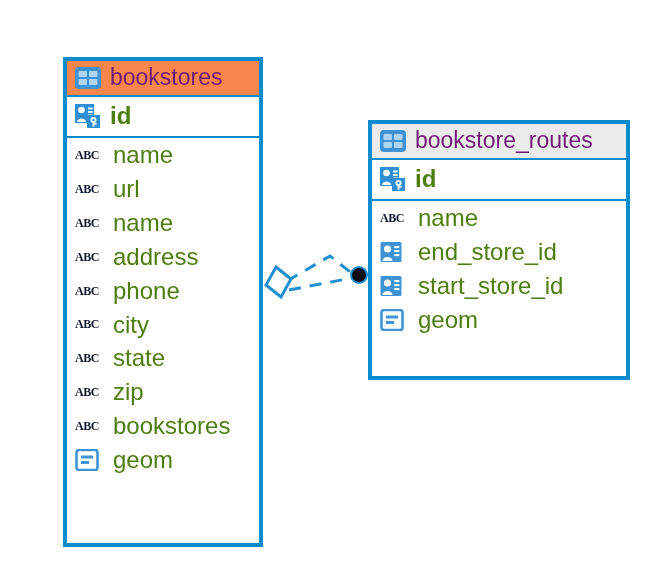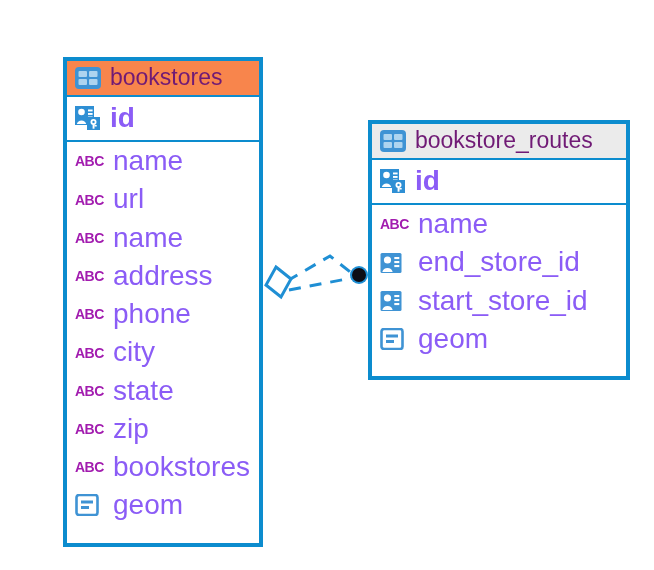--- a/index.html
+++ b/index.html
@@ -55,39 +55,39 @@
   .field-row {
     display: flex;
     align-items: center;
     gap: 8px;
     padding: 4px 8px;
     box-sizing: border-box;
   }
   .field-row.pk { padding: 6px 8px 7px 8px; }
 
   .field-label {
-    font-size: 28px;
-    color: #8b5cf6;
+    font-size: 24px;
+    color: #4d7c0f;
     line-height: 1.08;
     white-space: nowrap;
   }
   .field-label.bold { font-weight: bold; }
 
   .icon {
     flex: 0 0 auto;
     display: block;
     line-height: 0;
   }
 
   
   .abc-icon {
-    font-family: Liberation Sans, sans-serif;
-    font-size: 14px;
+    font-family: Liberation Serif, serif;
+    font-size: 12px;
     font-weight: bold;
-    color: #a21caf;
+    color: #0f172a;
     letter-spacing: -0.5px;
     line-height: 1;
     flex: 0 0 auto;
     width: 30px;
   }
 
   .conn-layer {
     position: absolute;
     inset: 0;
     pointer-events: none;

